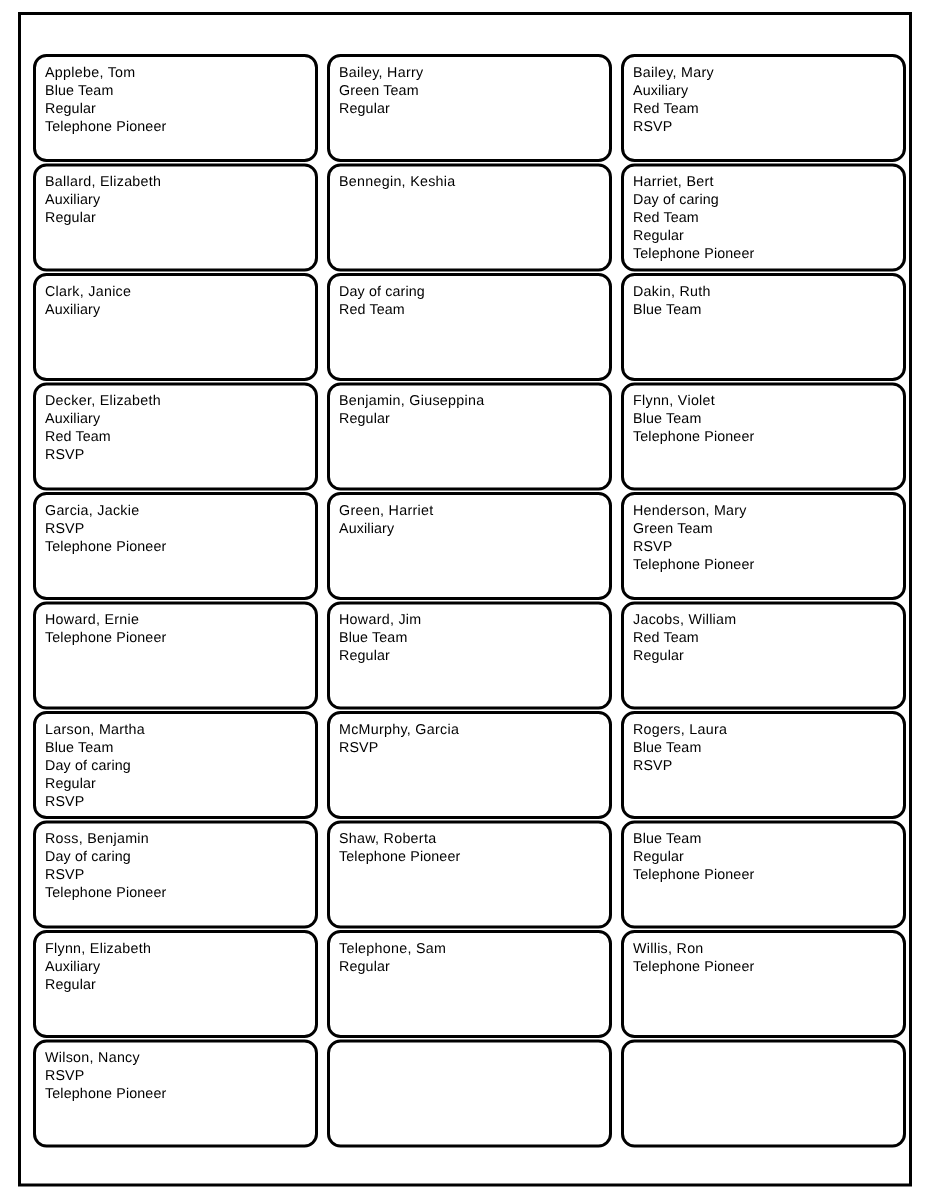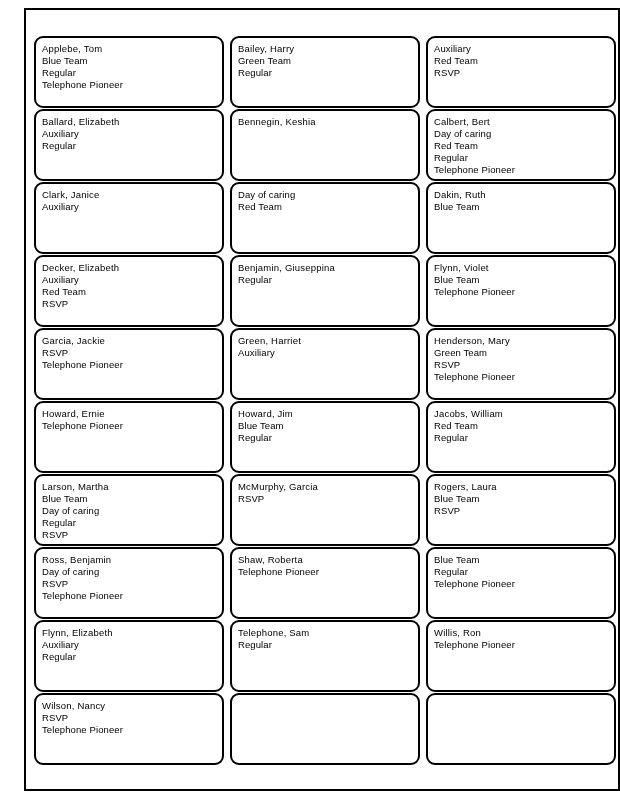--- a/index.html
+++ b/index.html
@@ -10,21 +10,21 @@
   }
   body {
     width: 620px;
     height: 801px;
     font-family: "Liberation Sans", "DejaVu Sans", sans-serif;
     -webkit-font-smoothing: none;
   }
 
   .page-sheet {
     position: absolute;
-    left: 24px;
+    left: 12px;
     top: 8px;
     width: 596px;
     height: 783px;
     box-sizing: border-box;
     border: 2px solid #000000;
     background: #ffffff;
   }
 
   .label-grid {
     position: absolute;
@@ -75,34 +75,35 @@
         <span class="label-line attribute">Blue Team</span>
         <span class="label-line attribute">Regular</span>
         <span class="label-line attribute">Telephone Pioneer</span>
       </div>
       <div class="label-card">
         <span class="label-line name">Bailey, Harry</span>
         <span class="label-line attribute">Green Team</span>
         <span class="label-line attribute">Regular</span>
       </div>
       <div class="label-card">
+        <span class="label-line name">Bailey, Mary</span>
         <span class="label-line attribute">Auxiliary</span>
         <span class="label-line attribute">Red Team</span>
         <span class="label-line attribute">RSVP</span>
       </div>
       <div class="label-card">
         <span class="label-line name">Ballard, Elizabeth</span>
         <span class="label-line attribute">Auxiliary</span>
         <span class="label-line attribute">Regular</span>
       </div>
       <div class="label-card">
         <span class="label-line name">Bennegin, Keshia</span>
       </div>
       <div class="label-card">
-        <span class="label-line name">Calbert, Bert</span>
+        <span class="label-line name">Harriet, Bert</span>
         <span class="label-line attribute">Day of caring</span>
         <span class="label-line attribute">Red Team</span>
         <span class="label-line attribute">Regular</span>
         <span class="label-line attribute">Telephone Pioneer</span>
       </div>
       <div class="label-card">
         <span class="label-line name">Clark, Janice</span>
         <span class="label-line attribute">Auxiliary</span>
       </div>
       <div class="label-card">

